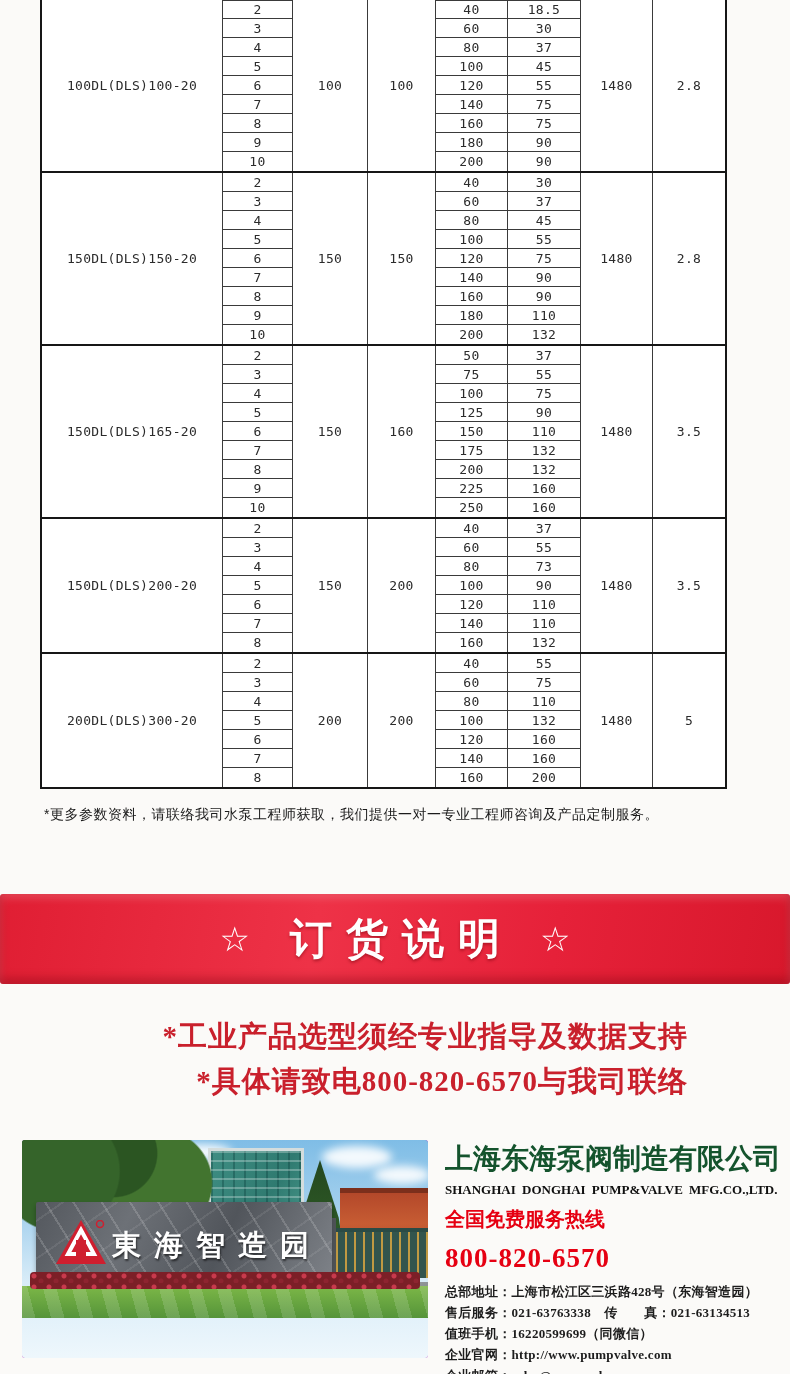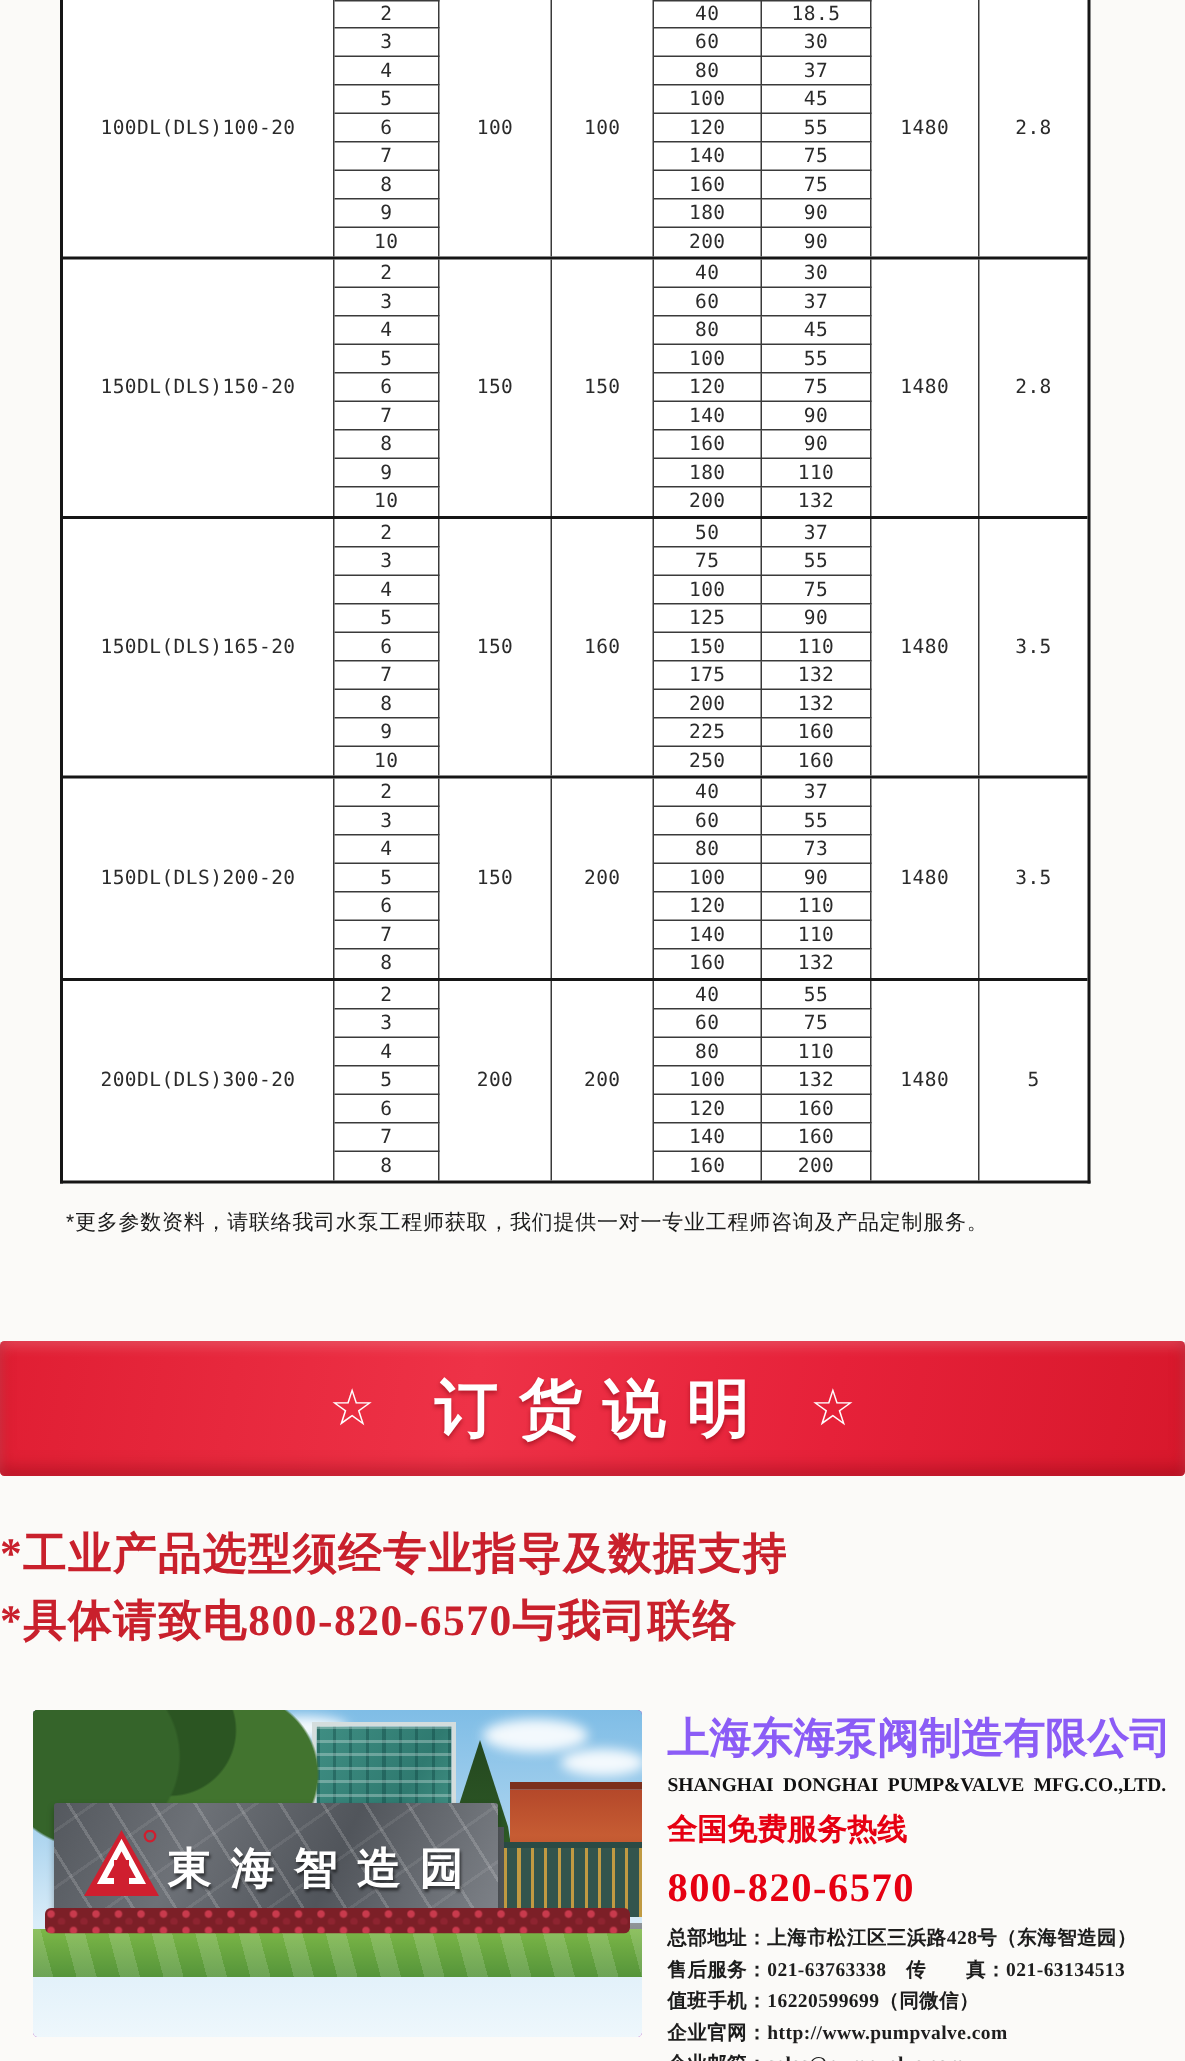--- a/index.html
+++ b/index.html
@@ -24,21 +24,21 @@
   
   .banner { position:absolute; left:0; top:894px; width:790px; height:90px;
             background:linear-gradient(100deg,#e01e33 0%, #ee3247 40%, #e62139 70%, #d8182c 100%);
             border-radius:3px; box-shadow:inset 0 -6px 10px rgba(120,0,15,.35), inset 0 4px 8px rgba(255,255,255,.18);
             display:flex; align-items:center; justify-content:center; gap:26px; }
   .banner .star { color:#fff; font-size:34px; line-height:1; }
   .banner .title { color:#fff; font-size:42px; font-weight:bold; letter-spacing:14px; text-indent:14px;
                    text-shadow:0 2px 3px rgba(110,0,10,.45); }
 
   
-  .notices { position:absolute; left:0; top:1014px; width:688px; text-align:left; }
+  .notices { position:absolute; left:0; top:1014px; width:688px; text-align:right; }
   .notice-line { font-family:"Liberation Serif", serif; font-weight:bold; font-size:29px;
                  line-height:45px; color:#c9202c; letter-spacing:1px; }
 
   
   .photo { position:absolute; left:22px; top:1140px; width:406px; height:218px;
            border-radius:3px; overflow:hidden; background:#a21caf; }
   .photo * { position:absolute; }
   .ph-sky { inset:0; background:linear-gradient(180deg,#7fbde6 0%, #a8d2ee 35%, #d8ecf8 65%, #eef7fc 100%); }
   .ph-cloud { background:#fff; border-radius:50%; filter:blur(4px); opacity:.9; }
   .ph-building { left:186px; top:8px; width:96px; height:92px; border:3px solid #d4dddd; border-bottom:none;
@@ -79,21 +79,21 @@
   .ph-lawn { left:0; top:146px; width:406px; height:32px;
              background:
                repeating-linear-gradient(75deg, rgba(255,255,255,.14) 0 13px, rgba(0,0,0,0) 13px 28px),
                linear-gradient(180deg,#7cb747,#55943a); }
   .ph-road { left:300px; top:142px; width:106px; height:36px;
              background:linear-gradient(180deg,#8f9598,#6f7578);
              clip-path:polygon(26% 0, 100% 0, 100% 100%, 0 100%); }
 
   
   .company { position:absolute; left:445px; top:1140px; width:345px; }
-  .co-name { font-size:28px; font-weight:bold; color:#8b5cf6; white-space:nowrap; letter-spacing:0px; }
+  .co-name { font-size:28px; font-weight:bold; color:#14532d; white-space:nowrap; letter-spacing:0px; }
   .co-name-en { margin-top:4px; font-family:"Liberation Serif", serif; font-weight:bold;
                 font-size:13px; color:#101010; white-space:nowrap; word-spacing:3px; }
   .co-hotline { margin-top:8px; color:#e60012; font-weight:bold; white-space:nowrap; display:flex; align-items:baseline; gap:10px;flex-direction:column; }
   .hl-label { font-size:20px; }
   .hl-number { font-family:"Liberation Serif", serif; font-size:27px; letter-spacing:1px; }
   .co-contacts { margin-top:7px; }
   .contact-line { font-family:"Liberation Serif", serif; font-weight:bold; font-size:13px;
                   color:#1d1d1d; line-height:21px; white-space:nowrap; letter-spacing:0.3px; }
 </style>
 </head>

